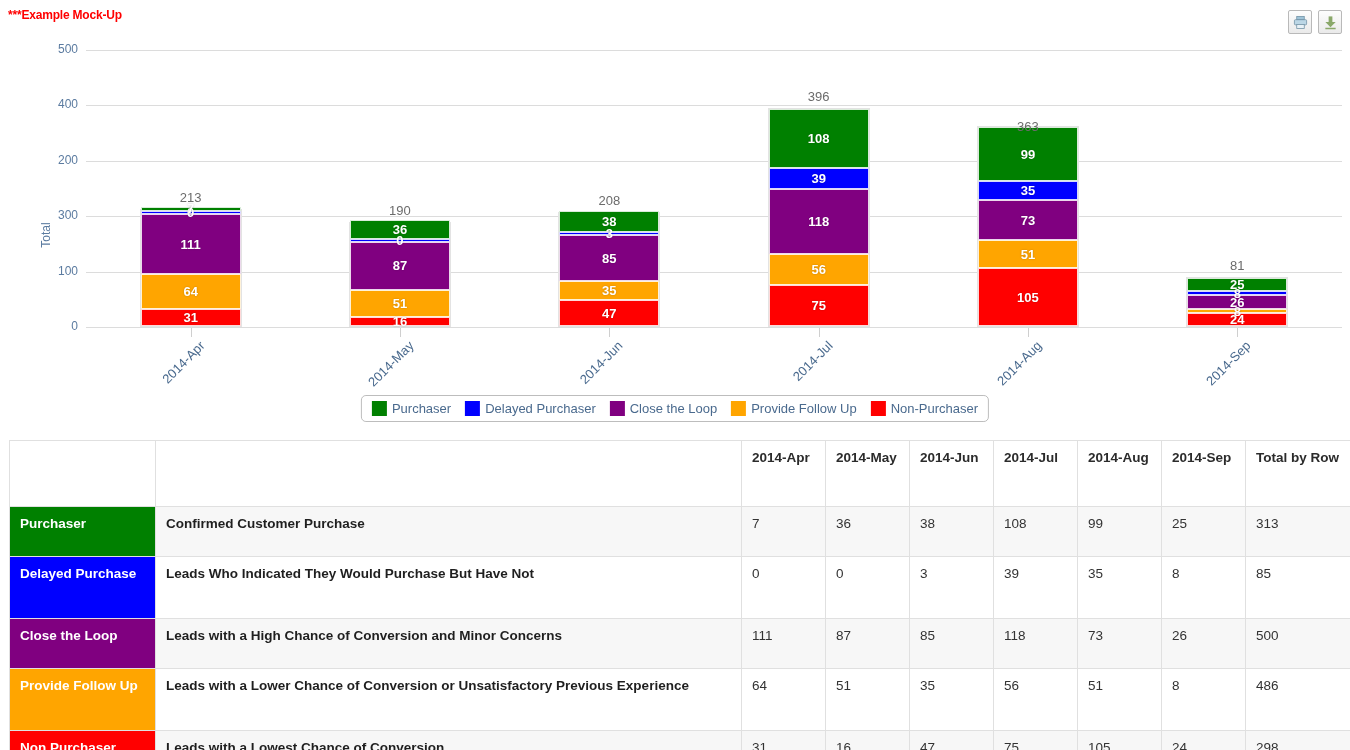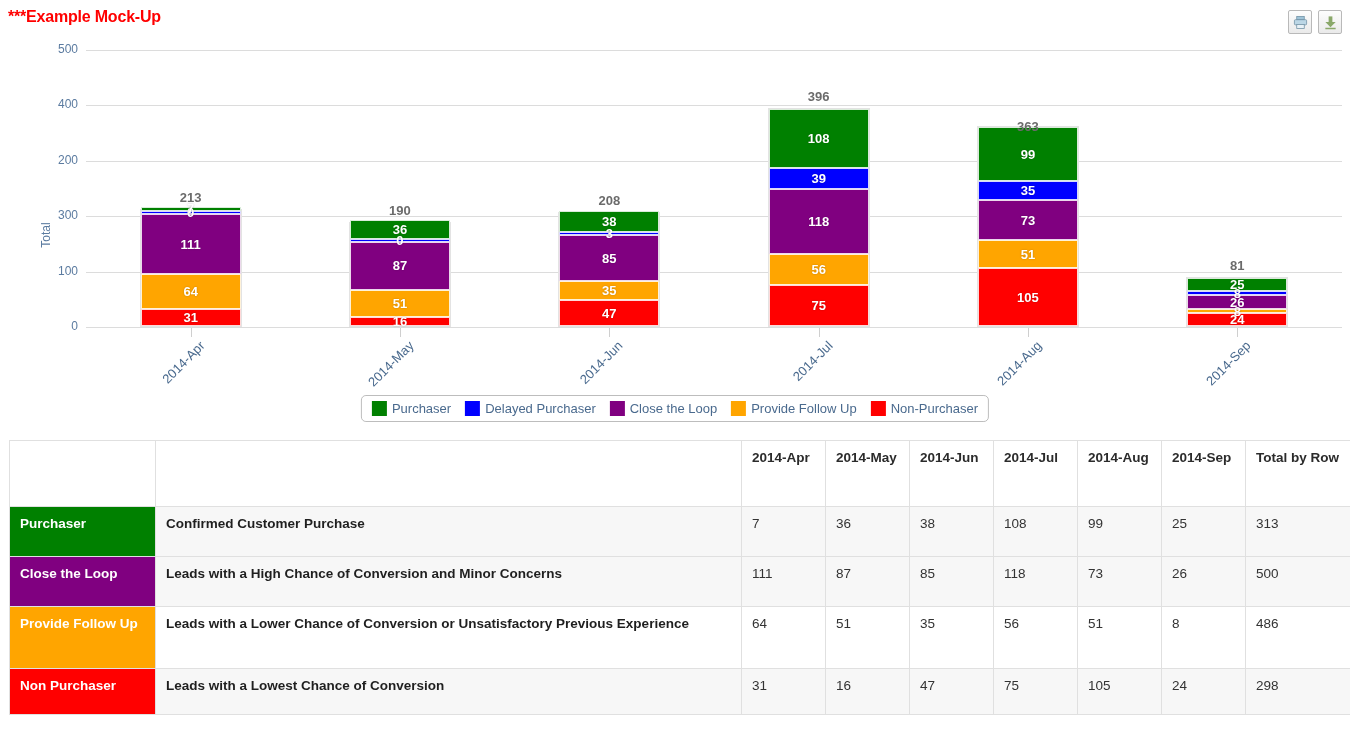--- a/index.html
+++ b/index.html
@@ -12,21 +12,21 @@
   }
   #page {
     position: relative;
     width: 1350px; height: 750px;
     background: #ffffff;
   }
 
   
   .mockup-note {
     position: absolute; left: 8px; top: 8px;
-    color: #ff0000; font-weight: bold; font-size: 16px;
+    color: #ff0000; font-weight: bold; font-size: 12px;
     letter-spacing: -0.2px;
   }
   .report-title {
     position: absolute; left: 0; top: 11px; width: 1350px;
     text-align: center;
     color: #3c5a7a; font-weight: bold; font-size: 17px;
   }
   .top-icons {
     position: absolute; right: 8px; top: 10px;
     display: flex; gap: 6px;
@@ -80,21 +80,21 @@
   .seg {
     position: relative;
     display: flex; align-items: center; justify-content: center;
     border: 1px solid rgba(255,255,255,0.85);
     color: #ffffff; font-size: 13px; font-weight: bold;
     overflow: visible; white-space: nowrap;
   }
   .seg span { position: relative; z-index: 2; text-shadow: 0 0 2px rgba(0,0,0,.25); }
   .bar-total {
     position: absolute; left: 50%; transform: translateX(-50%);
-    font-size: 13px; font-weight: bold; color: #6b6b6b;
+    font-size: 13px; font-weight: normal; color: #6b6b6b;
     white-space: nowrap;
   }
   .tick-mark {
     position: absolute; top: 278px; width: 1px; height: 9px; background: #cfcfcf;
   }
   .x-label {
     position: absolute; top: 288px;
     font-size: 13px; color: #4a6a8e;
     transform: rotate(-45deg); transform-origin: right top;
     white-space: nowrap; text-align: right;
@@ -373,20 +373,31 @@
           <tr class="odd r-purchaser">
             <td class="cat-cell" style="background: rgb(0, 128, 0);">Purchaser</td>
             <td class="desc-cell">Confirmed Customer Purchase</td>
             <td class="num-cell">7</td>
             <td class="num-cell">36</td>
             <td class="num-cell">38</td>
             <td class="num-cell">108</td>
             <td class="num-cell">99</td>
             <td class="num-cell">25</td>
             <td class="num-cell">313</td>
+          </tr>
+          <tr class="even r-delayed">
+            <td class="cat-cell" style="background: rgb(0, 0, 255);">Delayed Purchase</td>
+            <td class="desc-cell">Leads Who Indicated They Would Purchase But Have Not</td>
+            <td class="num-cell">0</td>
+            <td class="num-cell">0</td>
+            <td class="num-cell">3</td>
+            <td class="num-cell">39</td>
+            <td class="num-cell">35</td>
+            <td class="num-cell">8</td>
+            <td class="num-cell">85</td>
           </tr>
           <tr class="odd r-closeloop">
             <td class="cat-cell" style="background: rgb(128, 0, 128);">Close the Loop</td>
             <td class="desc-cell">Leads with a High Chance of Conversion and Minor Concerns</td>
             <td class="num-cell">111</td>
             <td class="num-cell">87</td>
             <td class="num-cell">85</td>
             <td class="num-cell">118</td>
             <td class="num-cell">73</td>
             <td class="num-cell">26</td>

